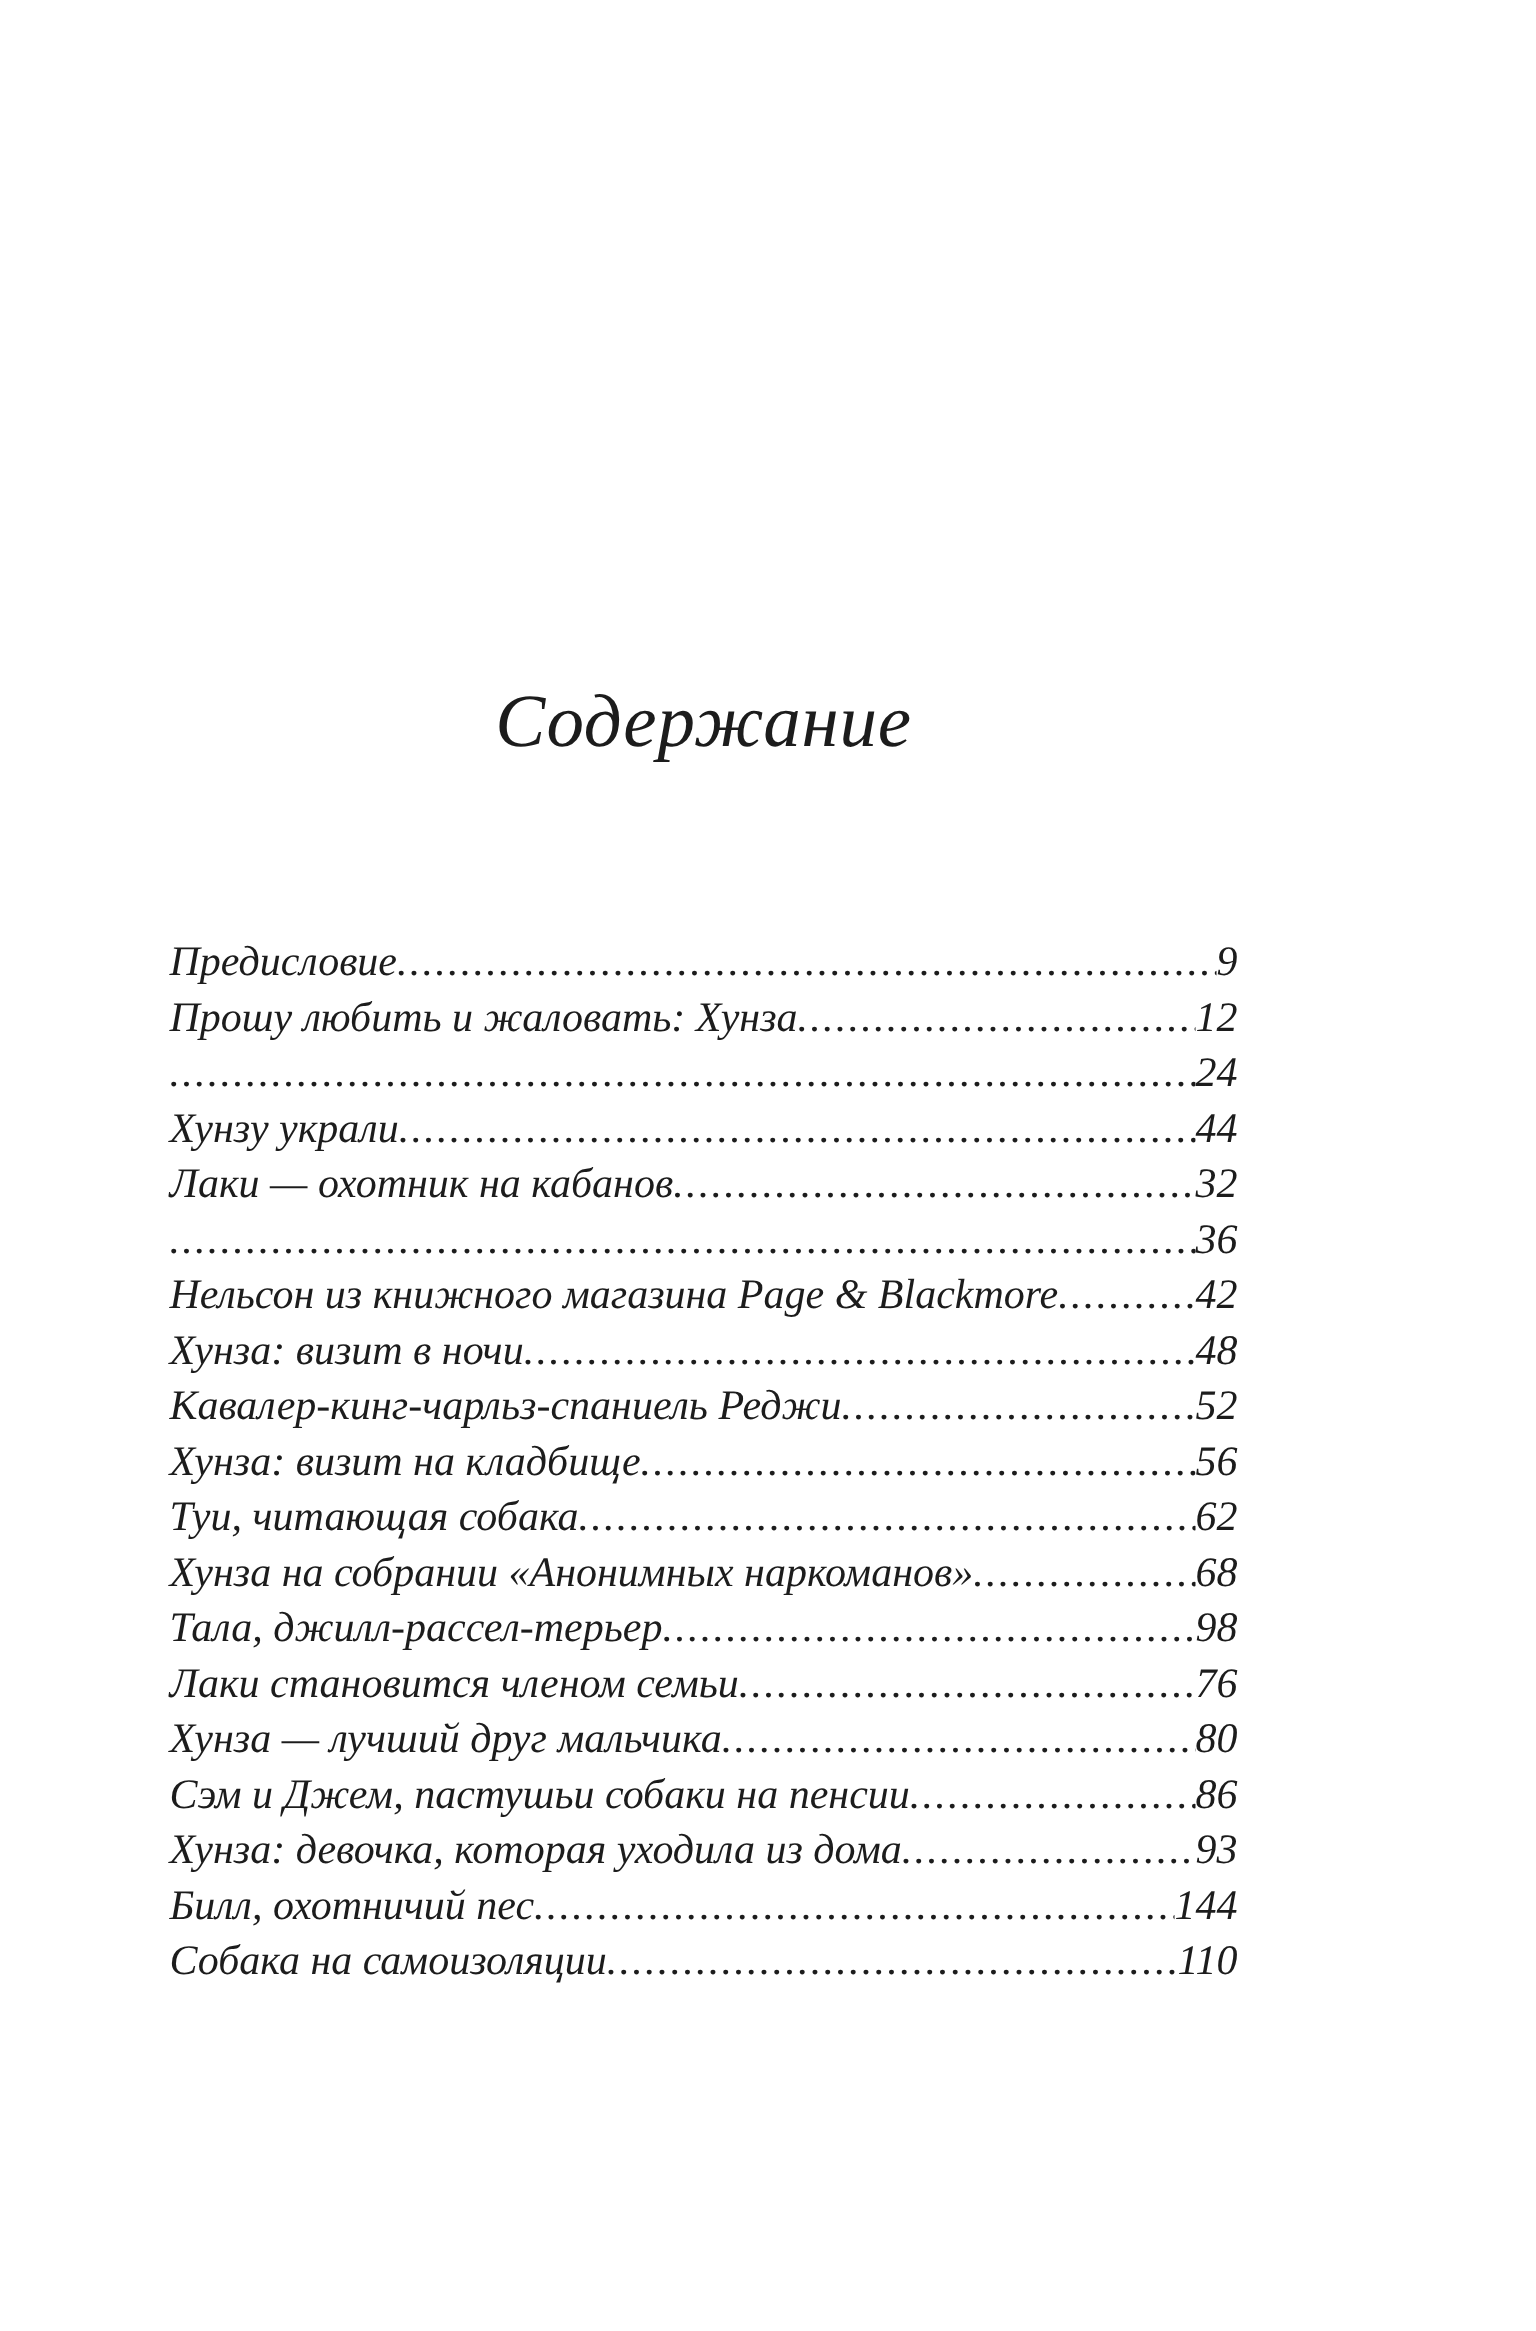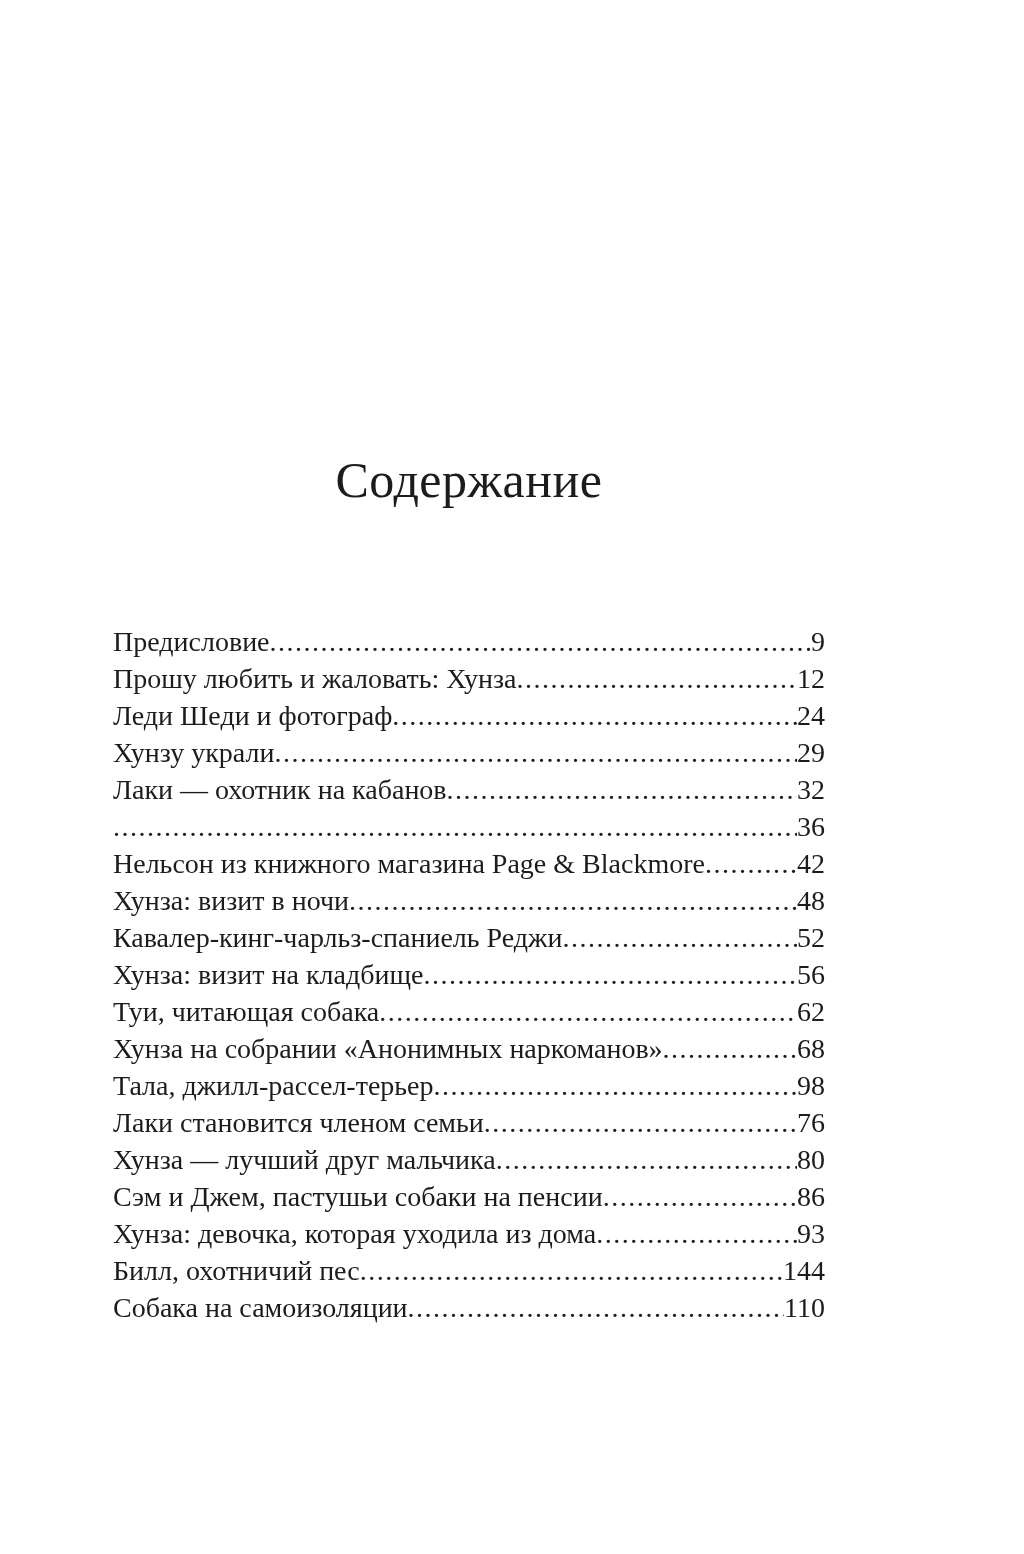--- a/index.html
+++ b/index.html
@@ -14,20 +14,21 @@
     background: #ffffff;
     overflow: hidden;
     font-family: "Liberation Serif", "DejaVu Serif", serif;
     color: #1c1c1c;
   }
   .content {
     position: absolute;
     left: 113px;
     top: 455px;
     width: 712px;
+    font-style: italic;
   }
   .page-title {
     margin: 0;
     font-size: 50px;
     font-weight: 400;
     line-height: 50px;
     text-align: center;
     letter-spacing: 0.5px;
     color: #1c1c1c;
   }
@@ -72,29 +73,28 @@
   </div>
 
   <div class="toc-row">
     <span class="toc-entry-title">Прошу любить и жаловать: Хунза</span>
     <span class="toc-leader"></span>
     <span class="toc-entry-page">12</span>
   </div>
 
 
   <div class="toc-row">
-    <span class="toc-entry-title">Леди Шеди и фотограф</span>
     <span class="toc-leader"></span>
     <span class="toc-entry-page">24</span>
   </div>
 
   <div class="toc-row">
     <span class="toc-entry-title">Хунзу украли</span>
     <span class="toc-leader"></span>
-    <span class="toc-entry-page">29</span>
+    <span class="toc-entry-page">44</span>
   </div>
 
   <div class="toc-row">
     <span class="toc-entry-title">Лаки — охотник на кабанов</span>
     <span class="toc-leader"></span>
     <span class="toc-entry-page">32</span>
   </div>
 
   <div class="toc-row">
     <span class="toc-leader"></span>

